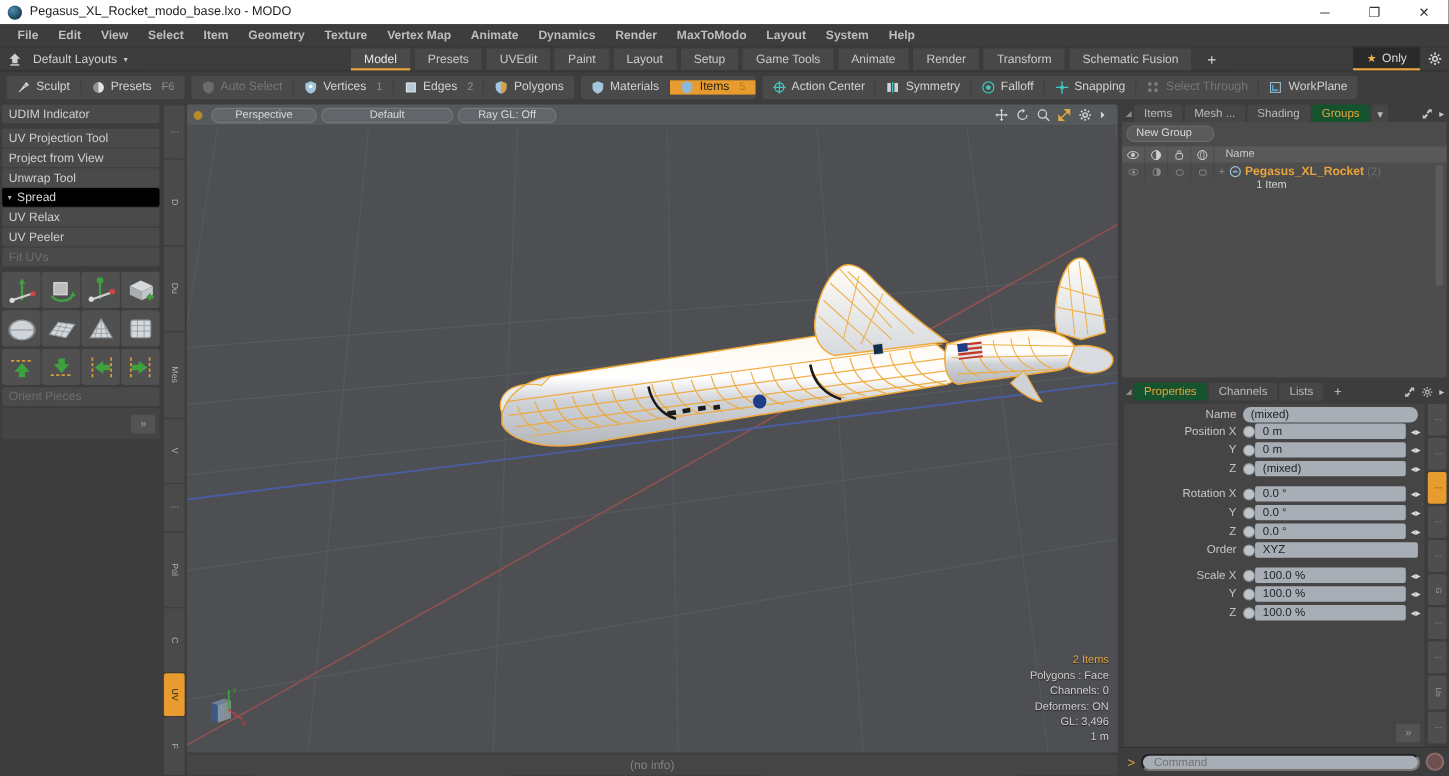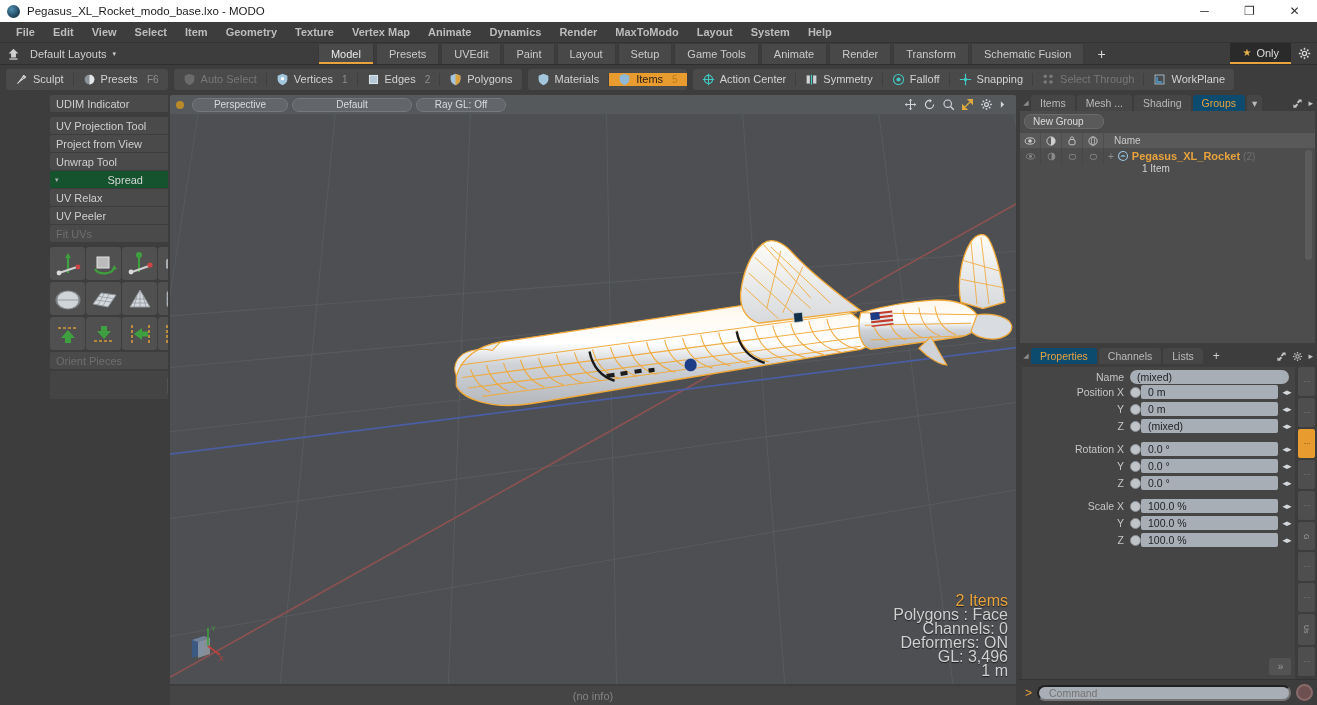--- a/index.html
+++ b/index.html
@@ -101,22 +101,22 @@
   
   .leftpanel { width: 168px; background: #3d3d3d; display: flex; flex-direction: column; padding: 2px 0 0 0; }
   .lp-inner { width: 147px; padding: 0 2px 0 2px; }
   .lrow {
     height: 17px; background: #4a4a4a; border-radius: 2px; margin-bottom: 1px;
     display: flex; align-items: center; padding-left: 6px; font-size: 11px; color: #cfcfcf;
   }
   .lrow.dim { color: #6e6e6e; }
   .lgap { height: 4px; }
   .lhdr {
-    height: 17px; background: #14532d; border-radius: 2px; margin-bottom: 1px;
-    display: flex; align-items: center; padding-left: 5px; font-size: 11px; color: #d6d6d6; gap: 44px;
+    height: 17px; background: #000000; border-radius: 2px; margin-bottom: 1px;
+    display: flex; align-items: center; padding-left: 5px; font-size: 11px; color: #d6d6d6;
   }
   .lhdr .tri { font-size: 7px; color: #b0b0b0; margin-right: 5px; }
   .iconrow { display: flex; gap: 1px; margin-bottom: 2px; }
   .iconbox {
     width: 35px; height: 33px; background: #505050; border-radius: 3px;
     display: flex; align-items: center; justify-content: center;
   }
   .lp-spacer { flex: 1 1 auto; }
   .lp-bottom { width: 147px; padding: 0 2px; }
   .lp-shelf {
@@ -153,41 +153,41 @@
   }
   .vhdr-right { margin-left: auto; display: flex; align-items: center; gap: 6px; padding-right: 6px; }
   .vicon { width: 13px; height: 13px; display: block; }
 
   .viewport {
     flex: 1 1 auto; position: relative; overflow: hidden;
     background: #4d4f52;
   }
   .vp-info {
     position: absolute; right: 8px; bottom: 6px; text-align: right;
-    font-size: 16px; color: #d0d0d0; line-height: 14px; text-shadow: 0 1px 1px rgba(0,0,0,.6);
+    font-size: 10px; color: #d0d0d0; line-height: 14px; text-shadow: 0 1px 1px rgba(0,0,0,.6);
   }
   .vp-info .first { color: #e8a33d; }
   .vp-axis { position: absolute; left: 16px; bottom: 18px; }
 
   .statusbar {
     height: 19px; background: #454545; display: flex; align-items: center;
     justify-content: center; font-size: 11px; color: #848484; margin-top: 2px;
   }
 
   
   .rightpanel { width: 299px; background: #3d3d3d; display: flex; flex-direction: column; }
   .rp-tabbar {
     height: 18px; display: flex; align-items: stretch; background: #3d3d3d; padding-left: 3px; padding-top: 2px;
   }
   .rp-corner { width: 10px; display: flex; align-items: center; justify-content: center; color: #8d8d8d; font-size: 7px; }
   .rtab {
     padding: 0 9px; display: flex; align-items: center; font-size: 10.5px; color: #bababa;
     background: #464646; border-radius: 3px 3px 0 0; margin-right: 2px; white-space: nowrap;
   }
-  .rtab.active { background: #0c4a6e; color: #e8a33d; }
+  .rtab.active { background: #14532d; color: #e8a33d; }
   .rtab.plus { padding: 0 8px; background: transparent; color: #cfcfcf; font-size: 12px; }
   .rp-tr { margin-left: auto; display: flex; align-items: center; gap: 5px; padding-right: 4px; color: #c4c4c4; font-size: 9px; }
 
   .rp-body { background: #4b4b4b; margin: 0 2px; border-radius: 0 0 2px 2px; }
   .newgroup {
     margin: 3px 4px; height: 15px; width: 80px; background: #5a5a5a; border: 1px solid #6a6a6a;
     border-radius: 7px; display: flex; align-items: center; padding-left: 8px; font-size: 10px; color: #dcdcdc;
   }
   .tree-hdr {
     height: 16px; background: #595959; display: flex; align-items: center; font-size: 10px; color: #cacaca;
@@ -448,21 +448,21 @@
             <path d="M5 5 V11 H11" fill="none" stroke="#4aa3d8" stroke-width="1.7"></path>
           </svg>
         <span>WorkPlane</span>
       </div>
     </div>
   </div>
 
   <div class="main">
 
     <div class="leftpanel">
-      <div style="display:flex; flex:1 1 auto; overflow:hidden;margin-left:48px;">
+      <div style="display:flex; flex:1 1 auto; overflow:hidden;">
         <div style="display:flex; flex-direction:column; flex:1 1 auto;">
           <div class="lp-inner">
             <div class="lrow">UDIM Indicator</div>
             <div class="lgap"></div>
             <div class="lrow">UV Projection Tool</div>
             <div class="lrow">Project from View</div>
             <div class="lrow">Unwrap Tool</div>
             <div class="lhdr">
               <span class="tri">▾</span>
               <span>Spread</span>
@@ -967,20 +967,25 @@
             <div class="pr-radio"></div>
             <div class="pr-field">0.0 °</div>
             <div class="pr-arrows">◂▸</div>
           </div>
           <div class="pr-line">
             <div class="pr-label">Z</div>
             <div class="pr-radio"></div>
             <div class="pr-field">0.0 °</div>
             <div class="pr-arrows">◂▸</div>
           </div>
+          <div class="pr-line">
+            <div class="pr-label">Order</div>
+            <div class="pr-radio"></div>
+            <div class="pr-field" style="margin-right:6px">XYZ</div>
+          </div>
 
           <div style="height:6px"></div>
 
           <div class="pr-line">
             <div class="pr-label">Scale X</div>
             <div class="pr-radio"></div>
             <div class="pr-field">100.0 %</div>
             <div class="pr-arrows">◂▸</div>
           </div>
           <div class="pr-line">

